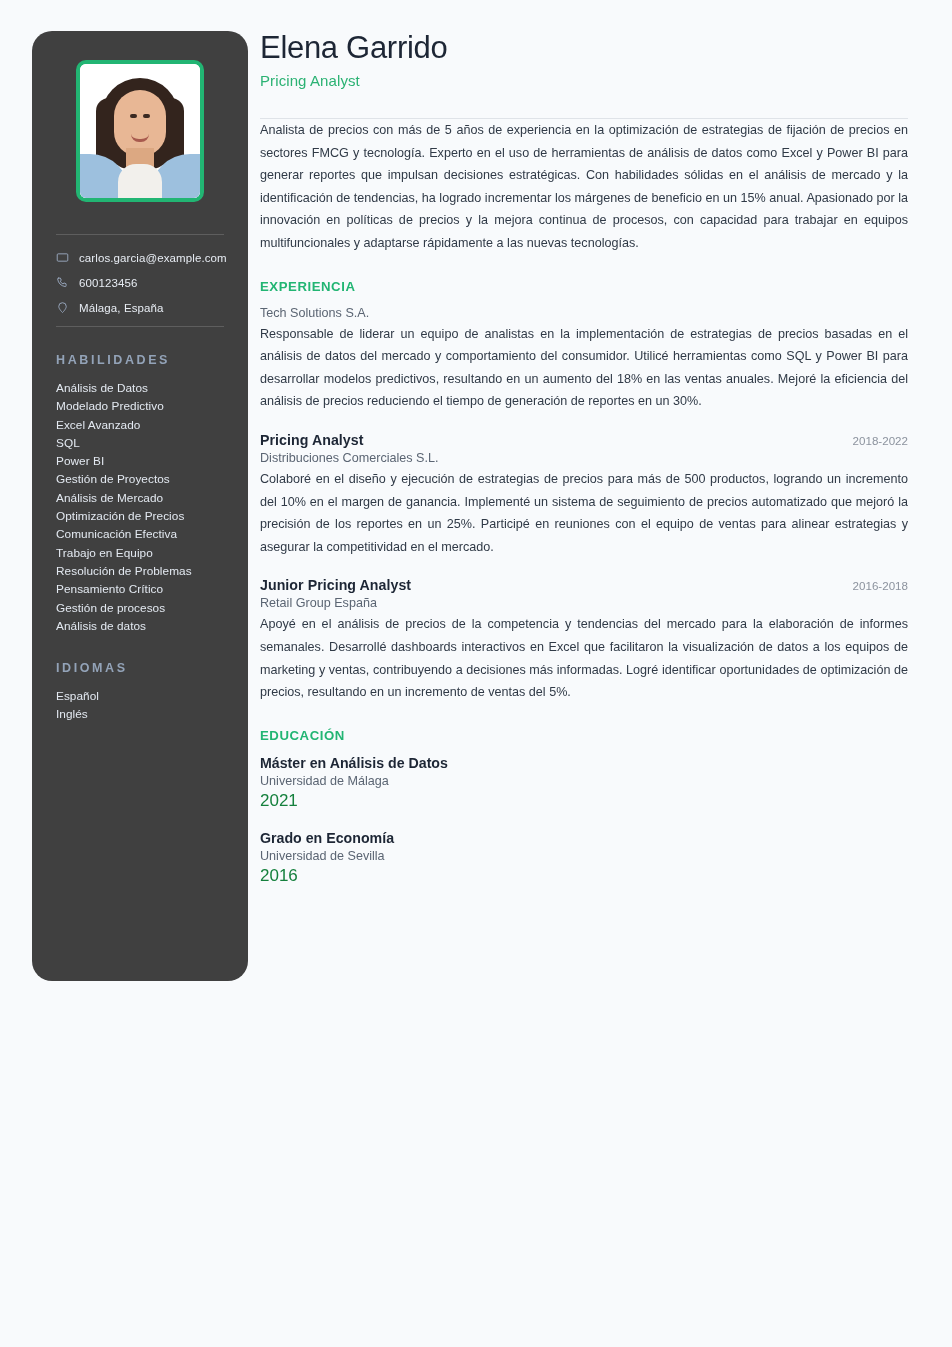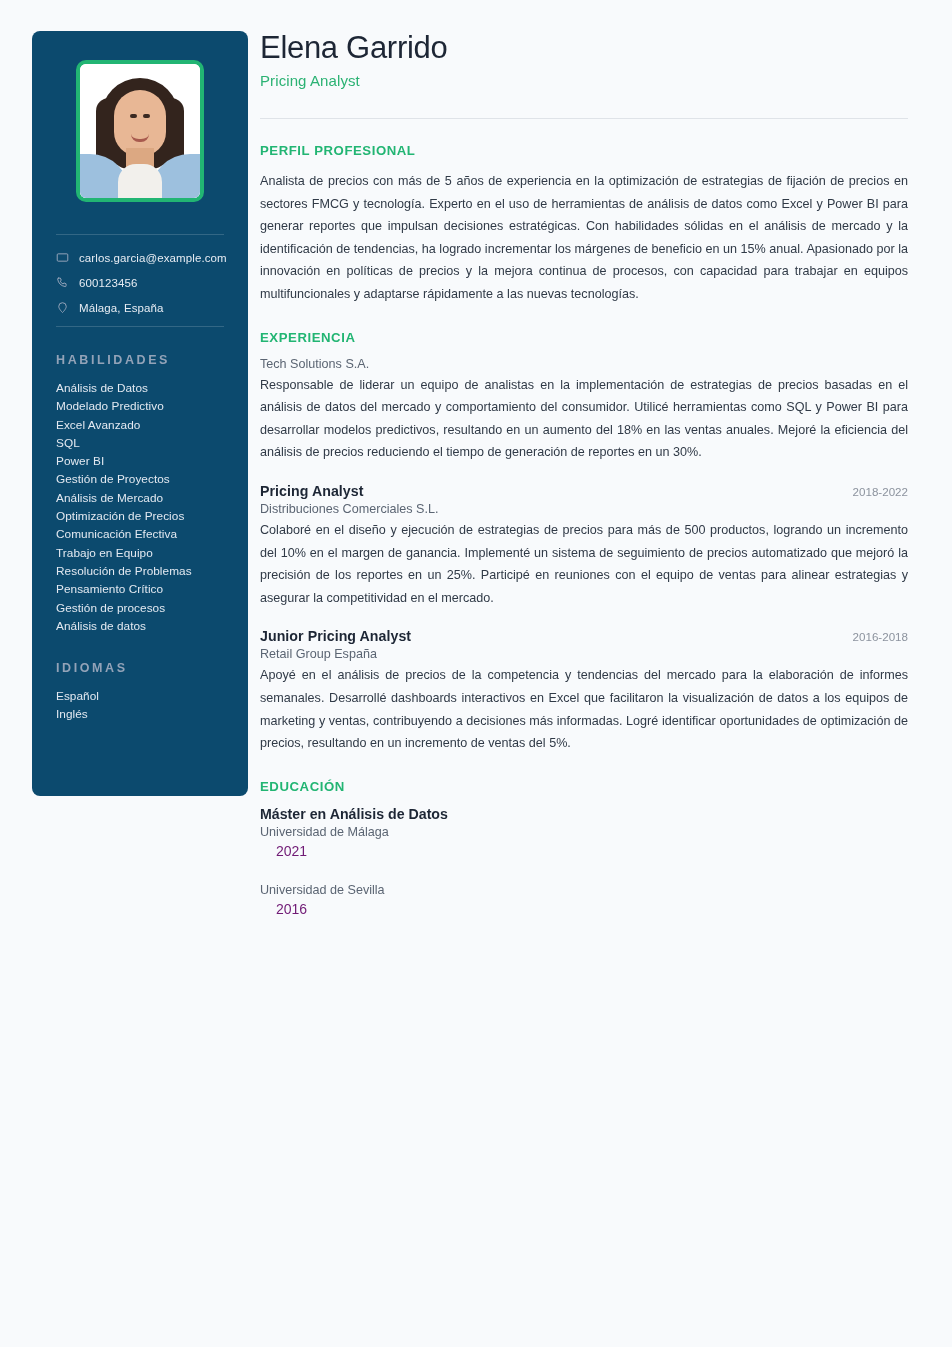--- a/index.html
+++ b/index.html
@@ -18,23 +18,23 @@
     height: 1347px;
     background: #f8fafc;
   }
 
   
   .sidebar {
     position: absolute;
     left: 32px;
     top: 31px;
     width: 216px;
-    height: 765px;
-    background: #0c4a6e;
-    border-radius: 8px;
+    height: 950px;
+    background: #404040;
+    border-radius: 20px;
     padding: 0 24px;
   }
 
   .photo-wrap {
     margin: 29px auto 0;
     width: 128px;
     height: 142px;
     border: 4px solid #22b573;
     border-radius: 10px;
     background: #ffffff;
@@ -218,24 +218,23 @@
     font-weight: bold;
     color: #1d2635;
   }
   .edu-school {
     font-size: 12.6px;
     color: #5b6573;
     line-height: 19px;
     margin-top: 1px;
   }
   .edu-year {
-    font-size: 14px;
-    color: #701a75;
+    font-size: 17px;
+    color: #15803d;
     line-height: 19px;
-    margin-left: 16px;
   }
 </style>
 </head>
 <body>
 
 <div class="page">
 
   <aside class="sidebar">
 
     <div class="photo-wrap">
@@ -315,21 +314,20 @@
 
   </aside>
 
   <main class="main">
 
     <h1 class="name">Elena Garrido</h1>
     <div class="role">Pricing Analyst</div>
 
     <div class="top-rule"></div>
 
-    <h2 class="sec-head">PERFIL PROFESIONAL</h2>
     <p class="body-text">Analista de precios con más de 5 años de experiencia en la optimización de estrategias de fijación de precios en sectores FMCG y tecnología. Experto en el uso de herramientas de análisis de datos como Excel y Power BI para generar reportes que impulsan decisiones estratégicas. Con habilidades sólidas en el análisis de mercado y la identificación de tendencias, ha logrado incrementar los márgenes de beneficio en un 15% anual. Apasionado por la innovación en políticas de precios y la mejora continua de procesos, con capacidad para trabajar en equipos multifuncionales y adaptarse rápidamente a las nuevas tecnologías.</p>
 
     <h2 class="sec-head">EXPERIENCIA</h2>
     <div class="exp-wrap">
 
       <div class="job">
         <div class="job-company">Tech Solutions S.A.</div>
         <p class="job-desc">Responsable de liderar un equipo de analistas en la implementación de estrategias de precios basadas en el análisis de datos del mercado y comportamiento del consumidor. Utilicé herramientas como SQL y Power BI para desarrollar modelos predictivos, resultando en un aumento del 18% en las ventas anuales. Mejoré la eficiencia del análisis de precios reduciendo el tiempo de generación de reportes en un 30%.</p>
       </div>
 
@@ -356,20 +354,21 @@
     <h2 class="sec-head">EDUCACIÓN</h2>
     <div>
 
       <div class="edu">
         <div class="edu-degree">Máster en Análisis de Datos</div>
         <div class="edu-school">Universidad de Málaga</div>
         <div class="edu-year">2021</div>
       </div>
 
       <div class="edu">
+        <div class="edu-degree">Grado en Economía</div>
         <div class="edu-school">Universidad de Sevilla</div>
         <div class="edu-year">2016</div>
       </div>
 
     </div>
 
   </main>
 
 </div>
 

